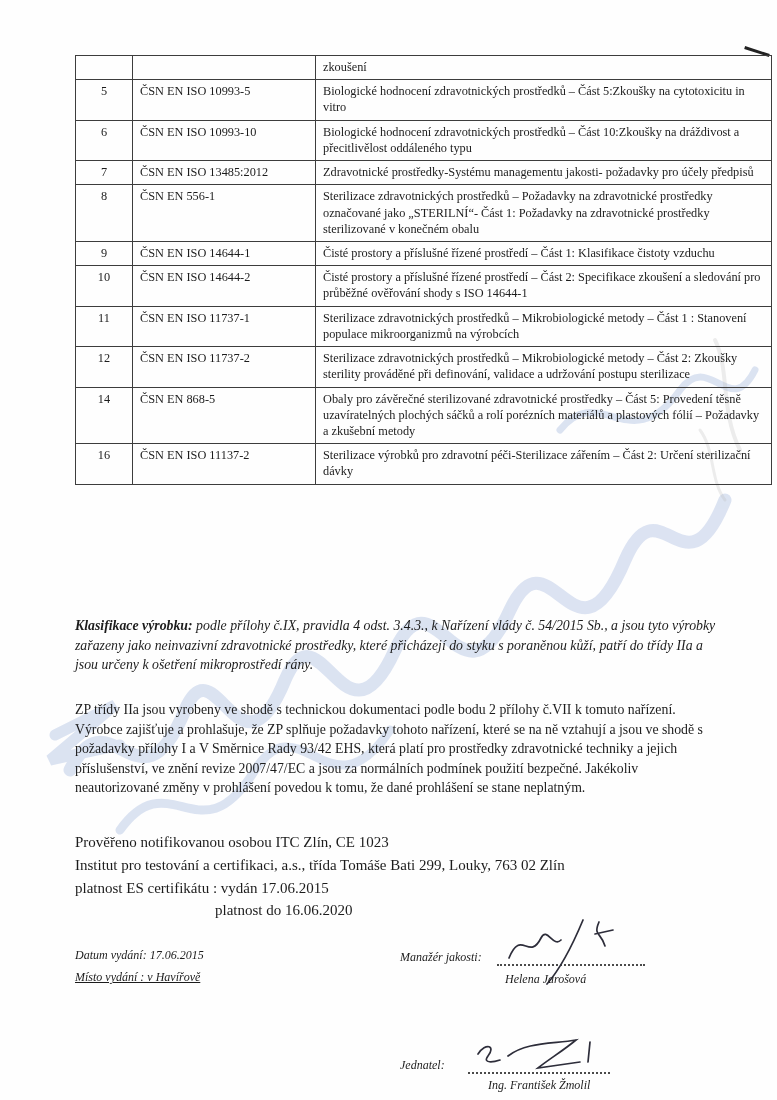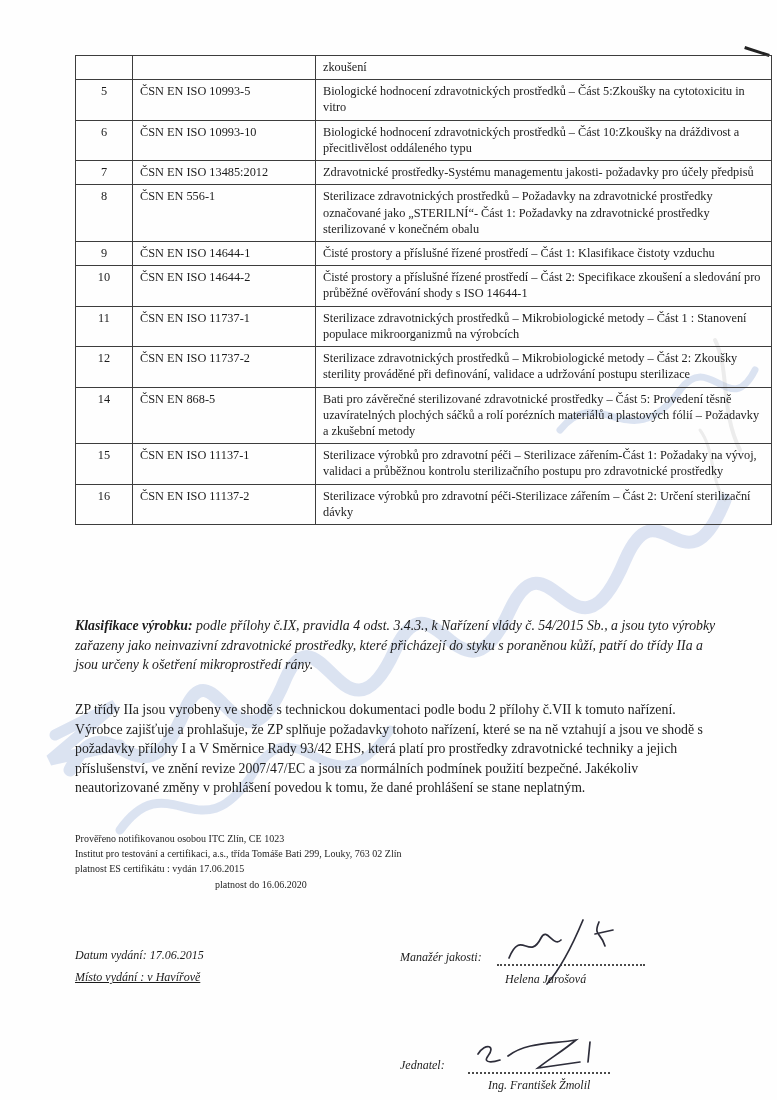--- a/index.html
+++ b/index.html
@@ -18,21 +18,21 @@
   }
   table.standards td{border:1px solid #3d3d3d;padding:3px 7px 4px 7px;vertical-align:top;}
   td.c-num{width:42px;text-align:center;}
   td.c-std{width:168px;}
   td.c-desc{}
   
   .para{position:absolute;left:75px;width:642px;font-size:13.8px;line-height:1.42;z-index:2;}
   .classification{top:616px;font-style:italic;}
   .classification .lead{font-weight:bold;}
   .declaration{top:700px;}
-  .cert-block{position:absolute;left:75px;top:831px;width:642px;font-size:10px;line-height:1.52;z-index:2;}
+  .cert-block{position:absolute;left:75px;top:831px;width:642px;font-size:15px;line-height:1.52;z-index:2;}
   .cert-block .indent{padding-left:140px;}
   
   .abs{position:absolute;z-index:3;font-size:12px;}
   .it{font-style:italic;}
   .dotline{border-bottom:2px dotted #4a4a4a;height:0;position:absolute;z-index:2;}
   .sig{position:absolute;z-index:3;}
   .sig path{fill:none;stroke:#2d2d3a;stroke-width:1.7;stroke-linecap:round;}
   
   .artifact{position:absolute;z-index:2;background:#222;}
 </style>
@@ -109,28 +109,23 @@
     <tr>
       <td class="c-num">12</td>
       <td class="c-std">ČSN EN ISO 11737-2</td>
       <td class="c-desc">Sterilizace zdravotnických prostředků – Mikrobiologické metody – Část 2: Zkoušky sterility prováděné při definování, validace a udržování postupu sterilizace</td>
     </tr>
 
 
     <tr>
       <td class="c-num">14</td>
       <td class="c-std">ČSN EN 868-5</td>
-      <td class="c-desc">Bati pro závěrečné sterilizované zdravotnické prostředky – Část 5: Provedení těsně uzavíratelných plochých sáčků a rolí porézních materiálů a plastových fólií – Požadavky a zkušební metody</td>
+      <td class="c-desc">Obaly pro závěrečné sterilizované zdravotnické prostředky – Část 5: Provedení těsně uzavíratelných plochých sáčků a rolí porézních materiálů a plastových fólií – Požadavky a zkušební metody</td>
     </tr>
 
-    <tr>
-      <td class="c-num">15</td>
-      <td class="c-std">ČSN EN ISO 11137-1</td>
-      <td class="c-desc">Sterilizace výrobků pro zdravotní péči – Sterilizace zářením-Část 1: Požadaky na vývoj, validaci a průběžnou kontrolu sterilizačního postupu pro zdravotnické prostředky</td>
-    </tr>
 
     <tr>
       <td class="c-num">16</td>
       <td class="c-std">ČSN EN ISO 11137-2</td>
       <td class="c-desc">Sterilizace výrobků pro zdravotní péči-Sterilizace zářením – Část 2: Určení sterilizační dávky</td>
     </tr>
   </tbody>
   </table>
 
   <div class="para classification">

